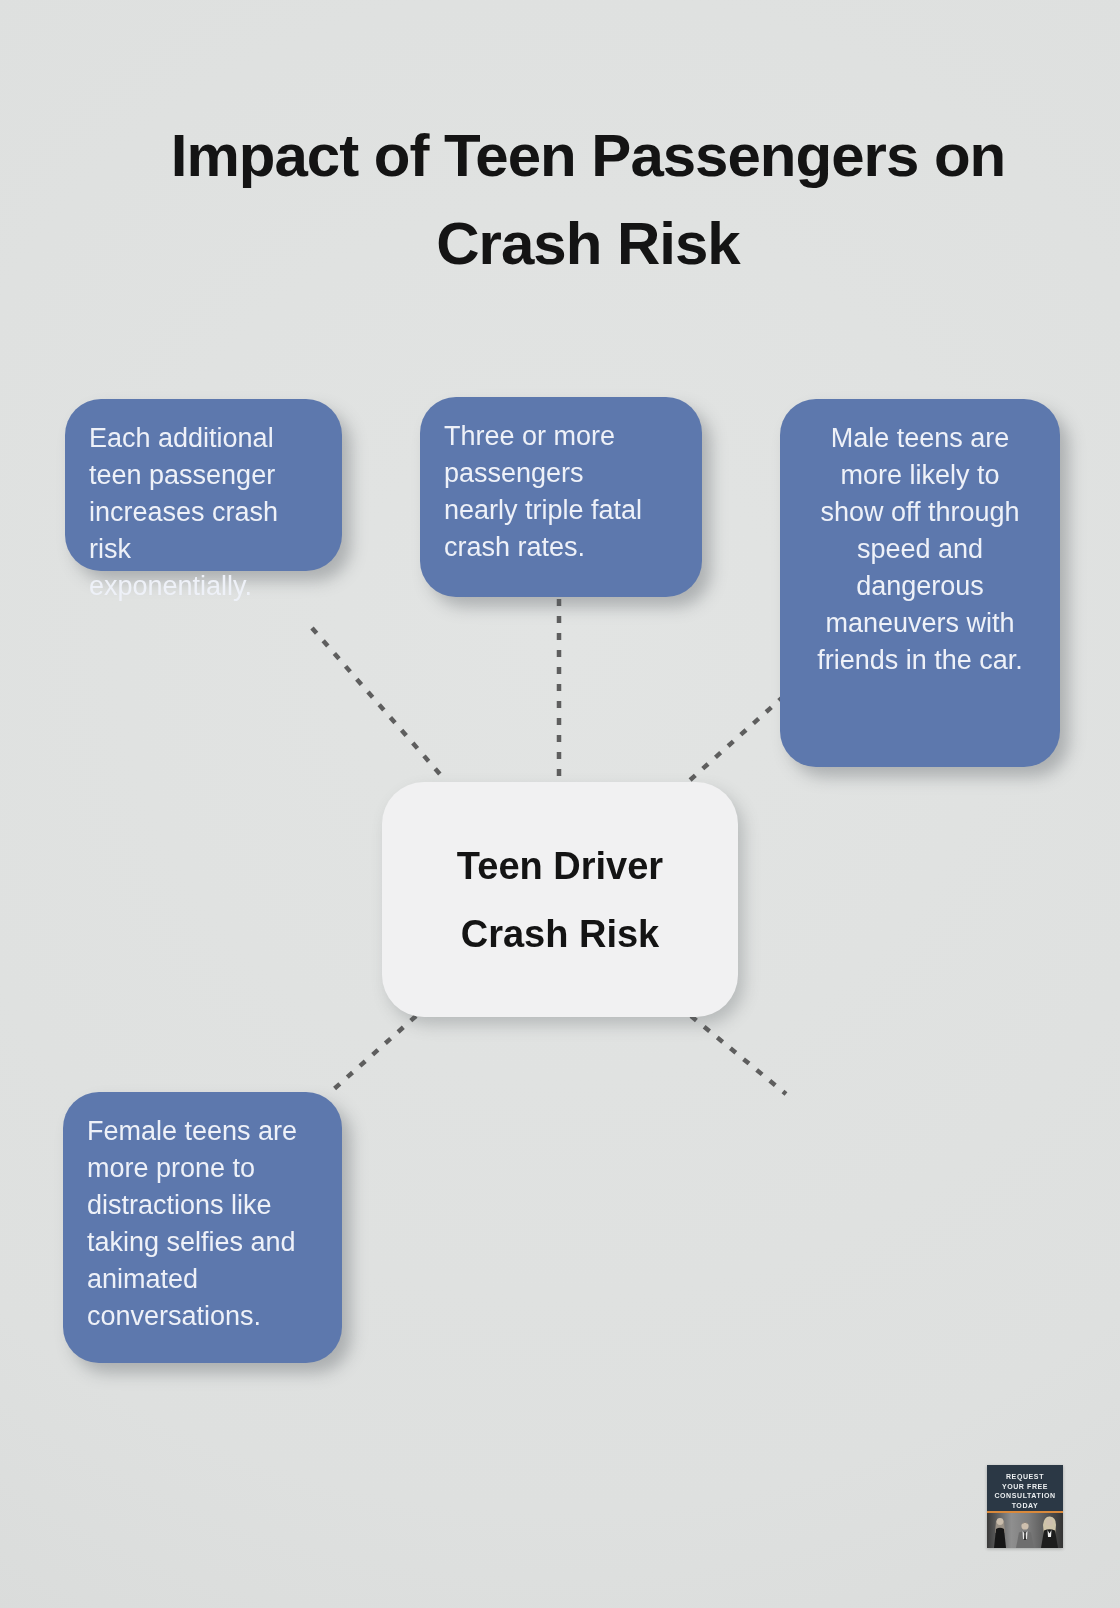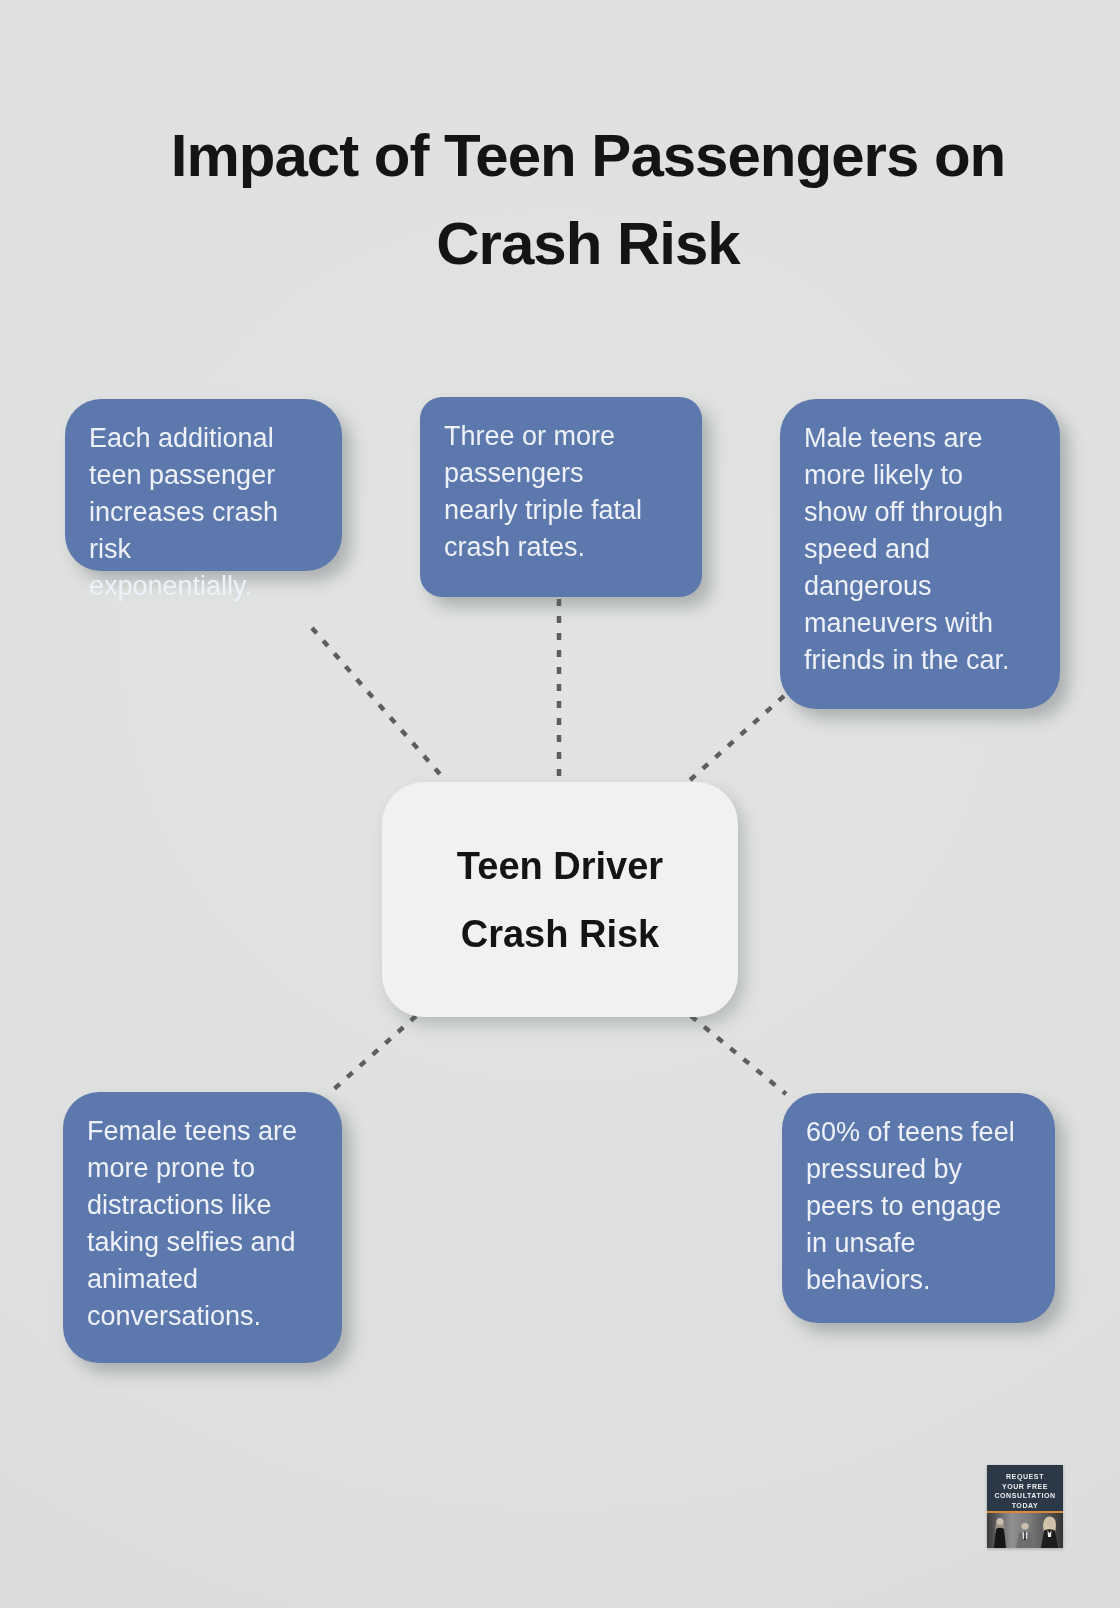--- a/index.html
+++ b/index.html
@@ -40,22 +40,22 @@
     box-shadow:9px 10px 16px rgba(90,95,100,0.38);
     color:var(--node-text);
     box-sizing:border-box;
     padding:21px 24px;
   }
   .node p{
     margin:0;font-size:27px;line-height:37px;font-weight:400;
     white-space:pre-line;
   }
   .node-tl{left:65px;top:399px;width:277px;height:172px;}
-  .node-tm{left:420px;top:397px;width:282px;height:200px;border-radius:22px;}
-  .node-tr{left:780px;top:399px;width:280px;height:310px;}
+  .node-tm{left:420px;top:397px;width:282px;height:200px;}
+  .node-tr{left:780px;top:399px;width:280px;height:368px;text-align:center;}
   .node-bl{left:63px;top:1092px;width:279px;height:271px;}
   .node-br{left:782px;top:1093px;width:273px;height:230px;}
   .center-box{
     position:absolute;left:382px;top:782px;width:356px;height:235px;
     background:var(--center-fill);
     border-radius:42px;
     box-shadow:6px 8px 16px rgba(90,95,100,0.30);
     display:flex;align-items:center;justify-content:center;
   }
   .center-box .center-label{
@@ -125,27 +125,20 @@
 
   <div class="node node-bl">
     <p>Female teens are
 more prone to
 distractions like
 taking selfies and
 animated
 conversations.</p>
   </div>
 
-  <div class="node node-br">
-    <p>60% of teens feel
-pressured by
-peers to engage
-in unsafe
-behaviors.</p>
-  </div>
 
   <div class="center-box">
     <div class="center-label">Teen Driver
 Crash Risk</div>
   </div>
 
   <a class="badge">
     <div class="badge-text">REQUEST
 YOUR FREE
 CONSULTATION

